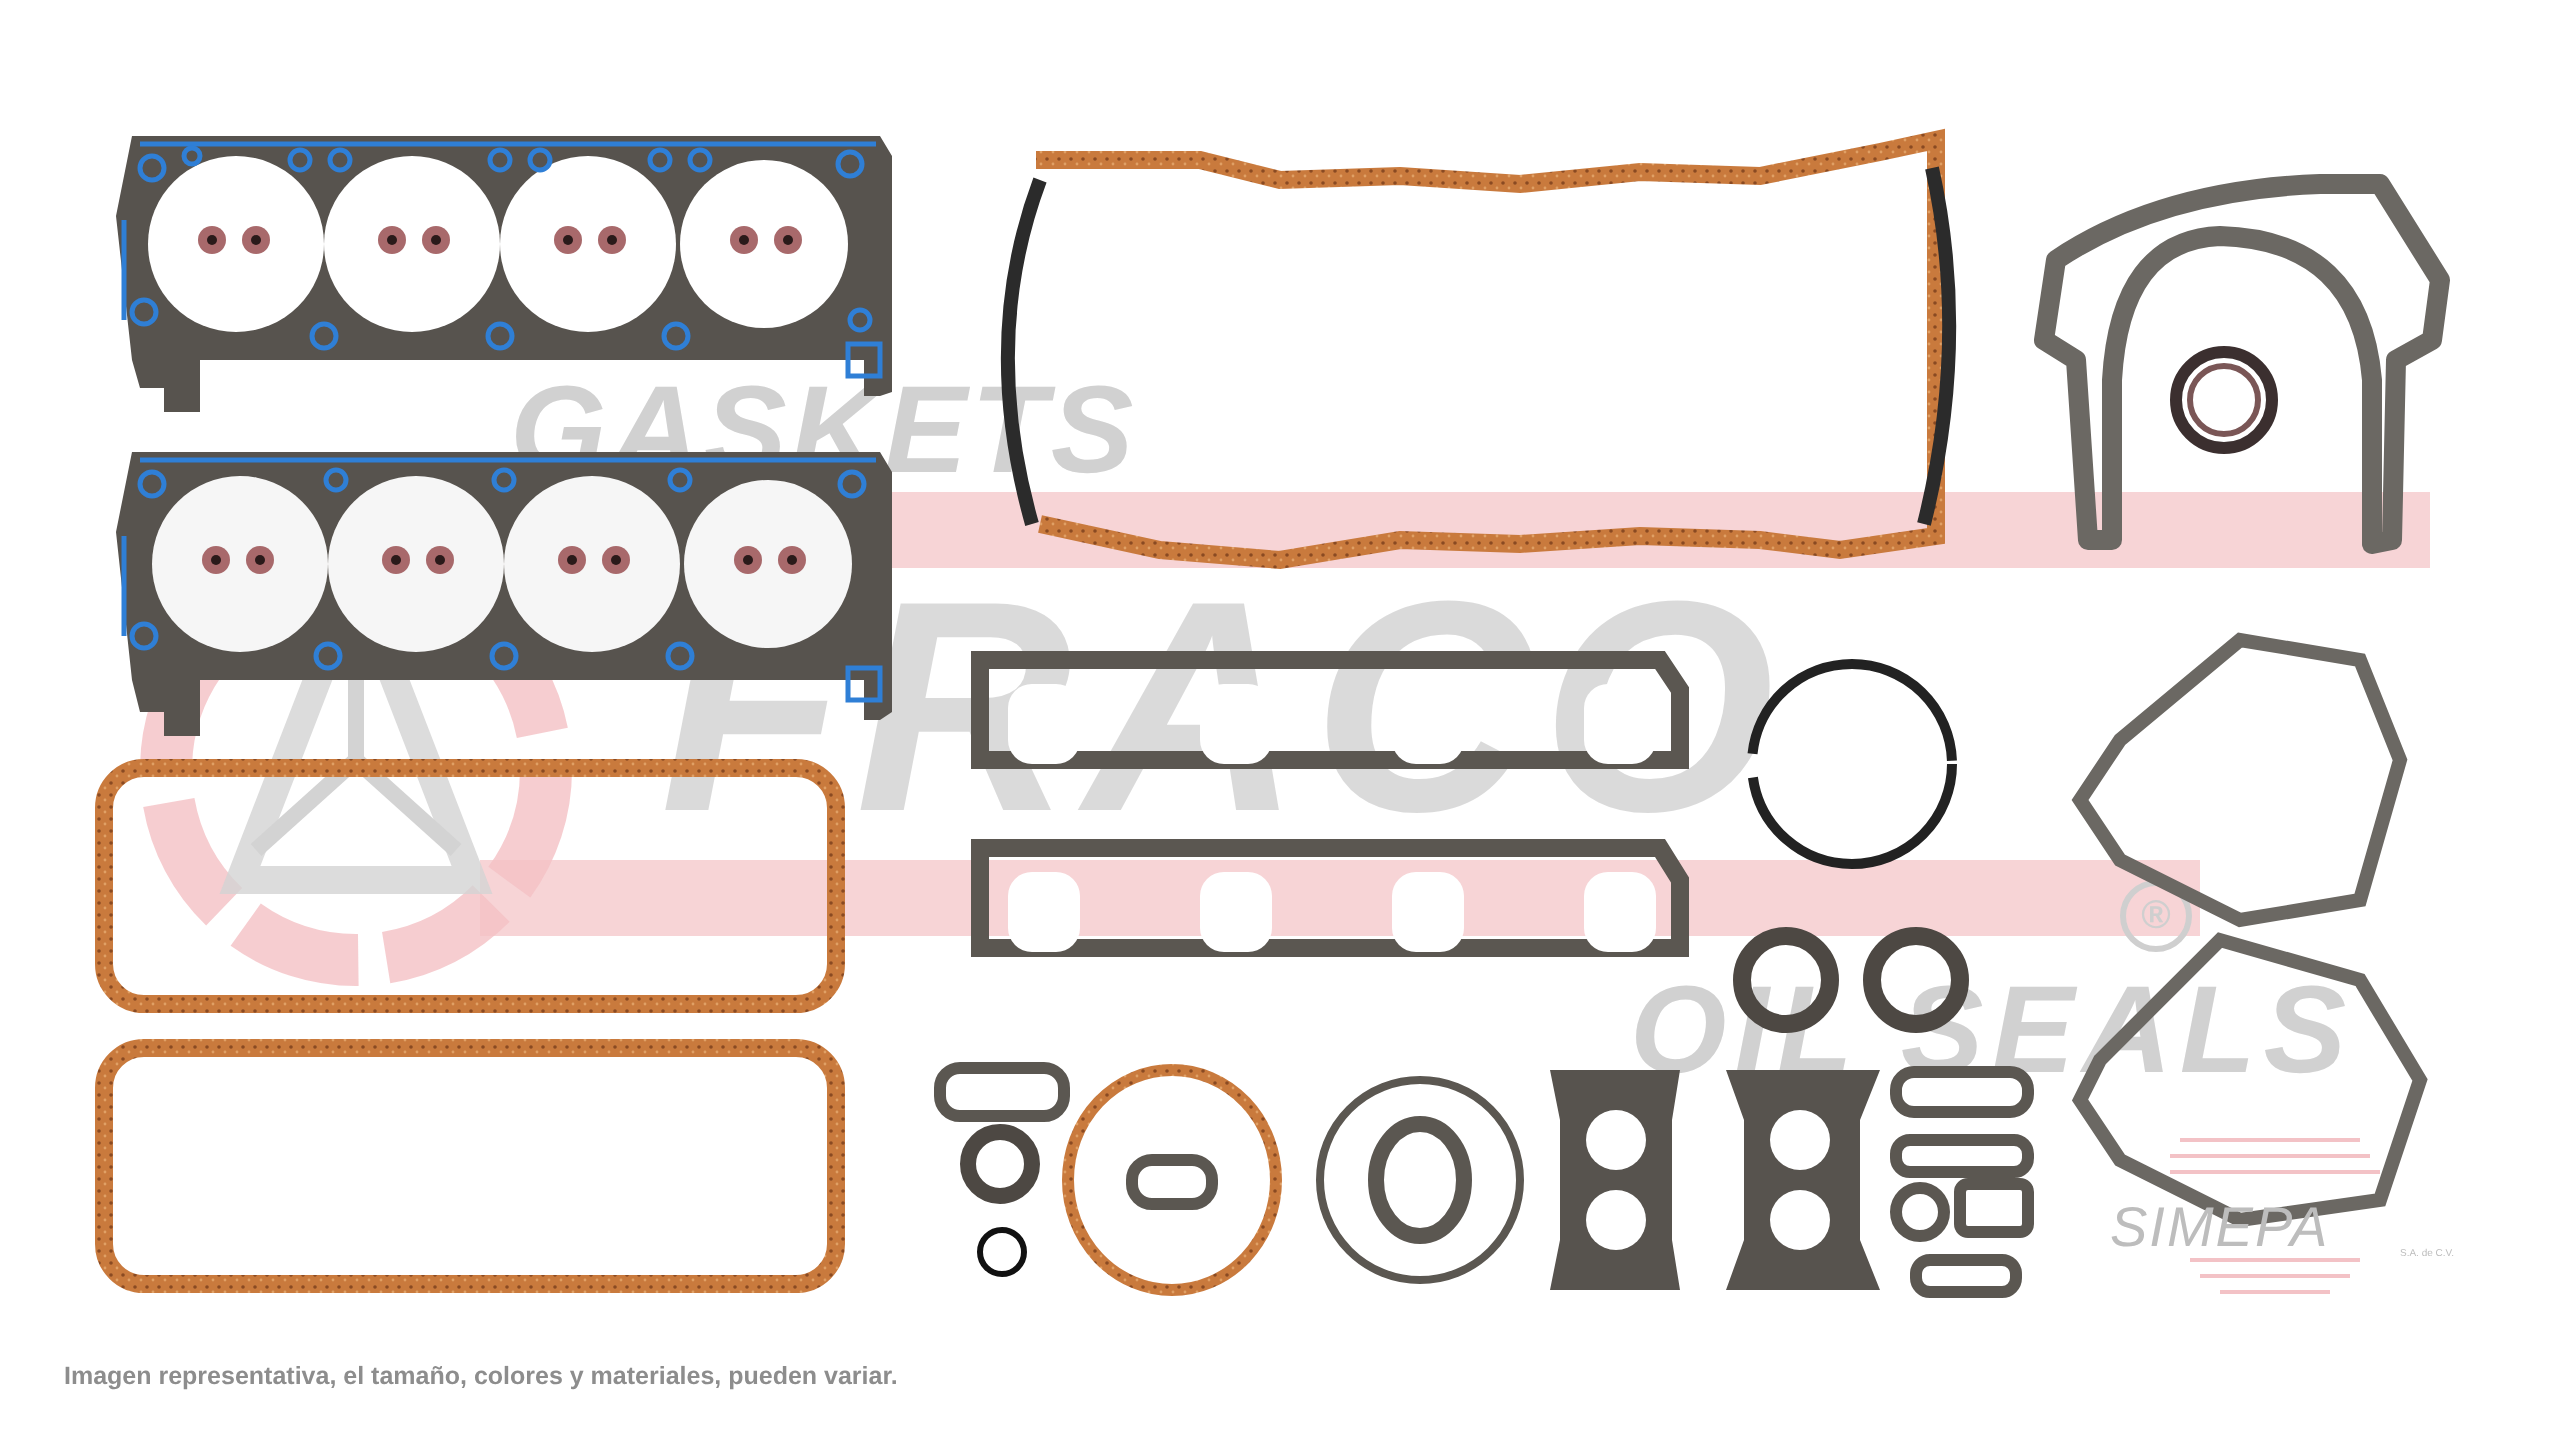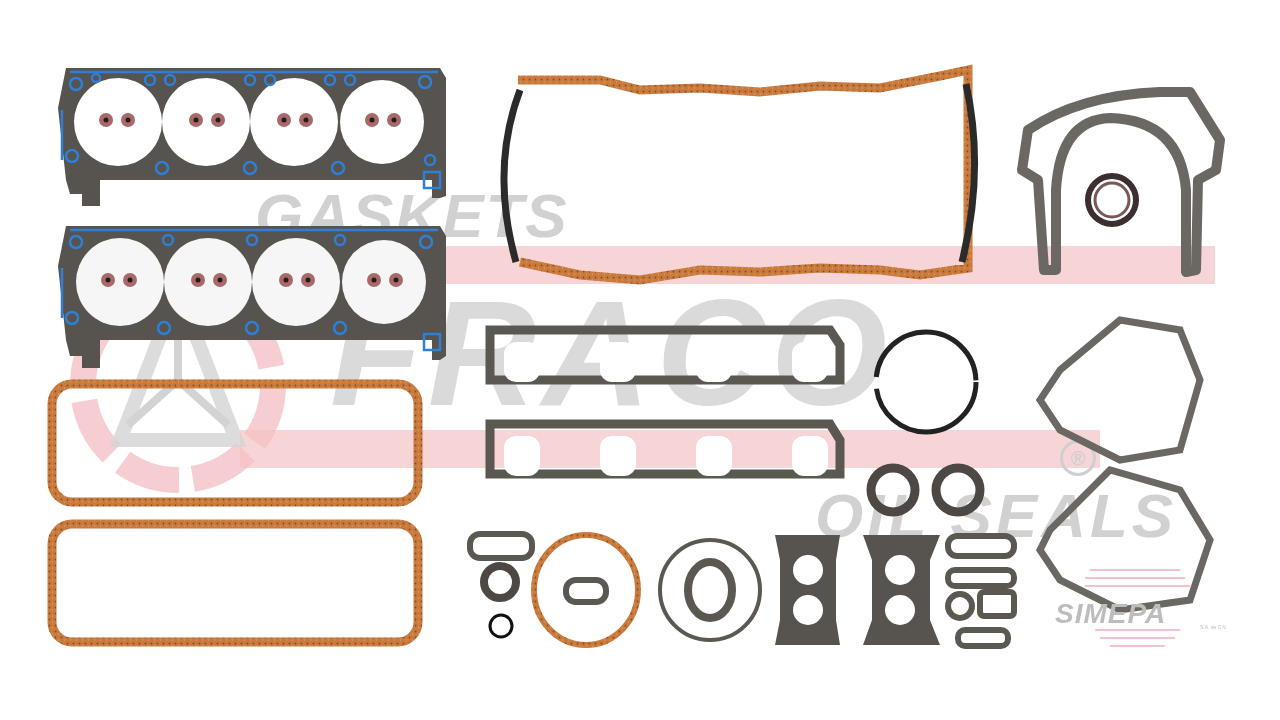--- a/index.html
+++ b/index.html
@@ -3,21 +3,21 @@
 <meta charset="utf-8">
 <style>
   html,body{margin:0;padding:0;background:#ffffff;}
   body{width:1280px;height:720px;position:relative;overflow:hidden;font-family:"Liberation Sans",sans-serif;}
   .stage{position:absolute;left:0;top:0;width:1280px;height:720px;}
   .wm-gaskets{position:absolute;left:255px;top:180px;font-size:62px;font-weight:bold;font-style:italic;color:#c9c9c9;letter-spacing:2px;opacity:.85;}
   .wm-fraco{position:absolute;left:330px;top:278px;font-size:150px;font-weight:bold;font-style:italic;color:#d2d2d2;letter-spacing:6px;opacity:.8;line-height:1;}
   .wm-oilseals{position:absolute;left:815px;top:480px;font-size:62px;font-weight:bold;font-style:italic;color:#c9c9c9;letter-spacing:4px;opacity:.85;}
   .wm-reg{position:absolute;left:1060px;top:440px;width:30px;height:30px;border:3px solid #cfcfcf;border-radius:50%;color:#cfcfcf;font-size:20px;font-weight:bold;text-align:center;line-height:30px;}
   .band{position:absolute;background:#f4c5c8;opacity:.75;}
-  .simepa{position:absolute;left:1055px;top:598px;font-size:28px;font-weight:bold;font-style:italic;color:#bdbdbd;letter-spacing:1px;}
+  .simepa{position:absolute;left:1055px;top:598px;font-size:28px;font-weight:normal;font-style:italic;color:#bdbdbd;letter-spacing:1px;}
   .simepa-sub{position:absolute;left:1200px;top:624px;font-size:5px;color:#bdbdbd;}
   .footer-note{position:absolute;left:32px;top:681px;font-size:12.5px;color:#8d8d8d;font-weight:bold;}
   .company{position:absolute;left:1042px;top:684px;width:220px;font-size:9px;color:#a8a8a8;text-align:center;line-height:12px;font-weight:bold;}
   svg{position:absolute;left:0;top:0;}
 </style>
 </head>
 <body>
 
 <div class="stage">
 
@@ -211,13 +211,14 @@
         <line x1="1085" y1="578" x2="1185" y2="578"></line>
       <line x1="1085" y1="586" x2="1190" y2="586"></line>
         <line x1="1095" y1="630" x2="1180" y2="630"></line>
       <line x1="1100" y1="638" x2="1175" y2="638"></line>
         <line x1="1110" y1="646" x2="1165" y2="646"></line>
     </g>
   </svg>
   <div class="simepa">SIMEPA</div>
   <div class="simepa-sub">S.A. de C.V.</div>
 
+  <div class="footer-note">Imagen representativa, el tamaño, colores y materiales, pueden variar.</div>
 </div>
 
 </body></html>

